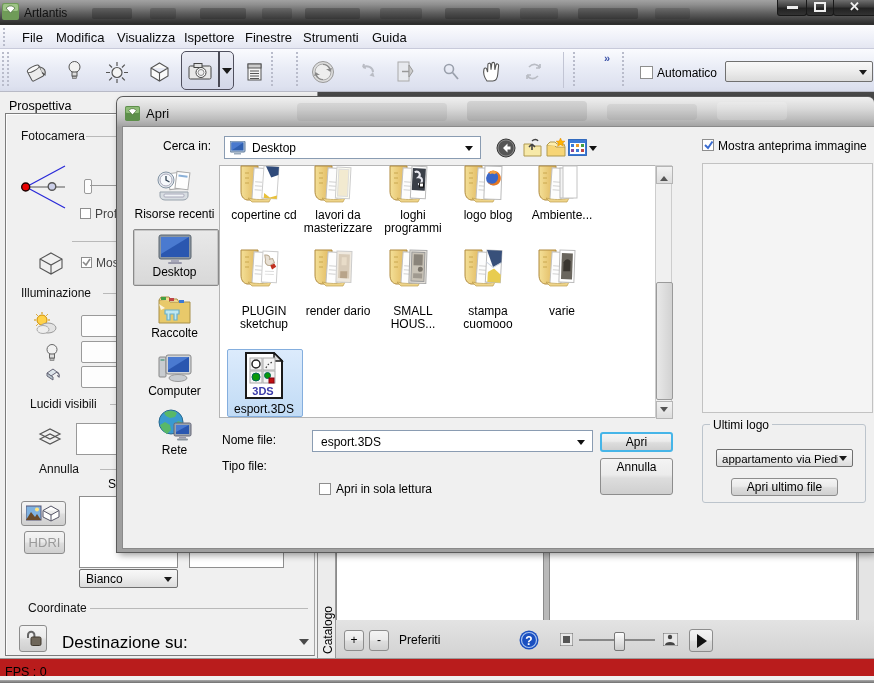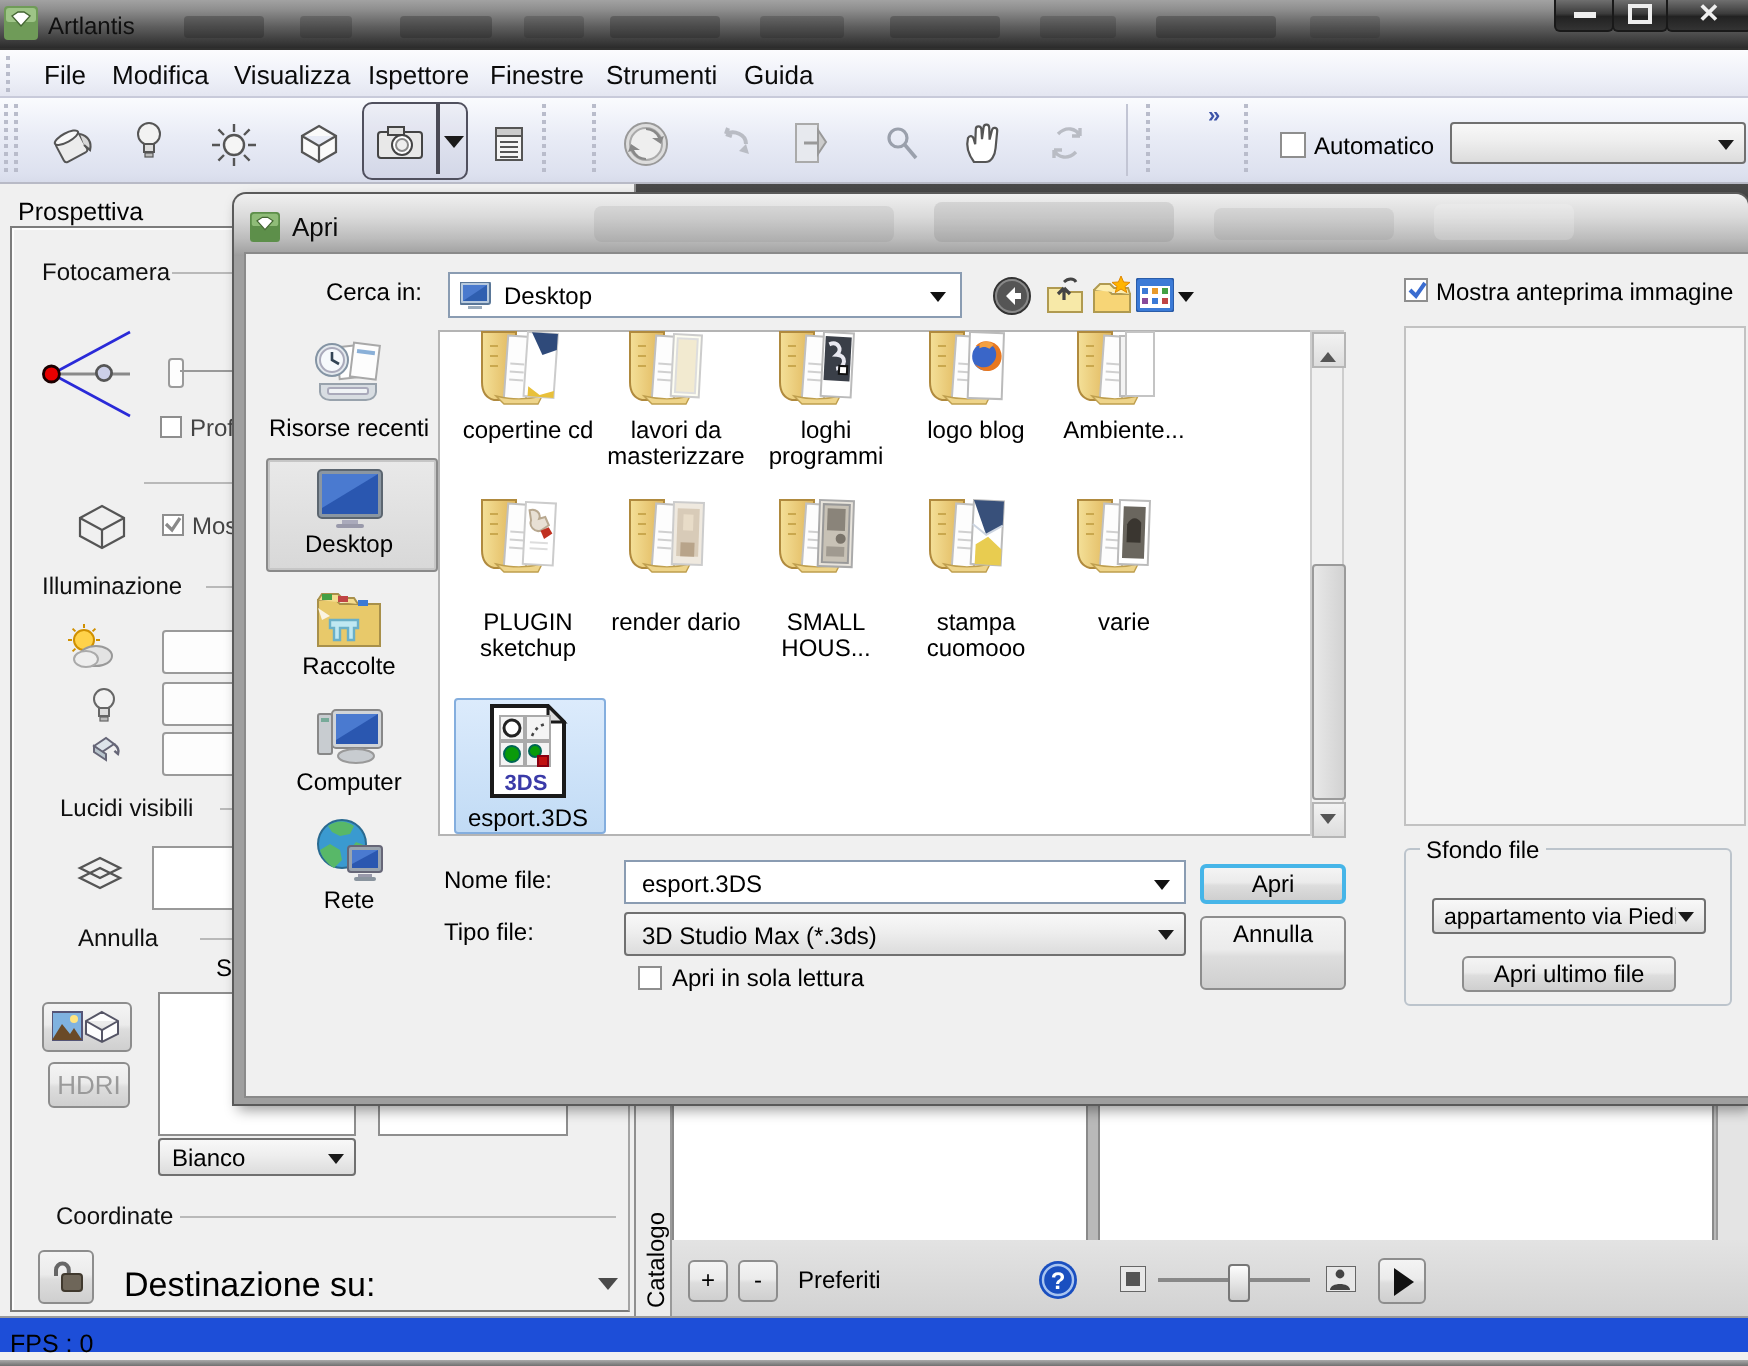--- a/index.html
+++ b/index.html
@@ -28,21 +28,21 @@
 .fld{position:absolute;background:#fdfdfd;border:1px solid #9a9a9a;border-radius:2px}
 .cb{position:absolute;width:11px;height:11px;background:#fff;border:1px solid #8e8e8e;box-sizing:border-box}
 .combo{position:absolute;overflow:hidden;background:linear-gradient(180deg,#f8f8f8,#eee 45%,#dcdcdc);border:1px solid #707070;border-radius:2px;box-sizing:border-box}
 .combo .ar{position:absolute;right:5px;top:50%;margin-top:-2px;width:0;height:0;border:4px solid transparent;border-top:5px solid #1a1a1a;border-bottom:none}
 .btn{position:absolute;background:linear-gradient(180deg,#f4f4f4,#ebebeb 45%,#dddddd 55%,#cfcfcf);border:1px solid #8d8d8d;border-radius:3px;box-sizing:border-box;text-align:center;font-size:12px}
 
 #catalog{left:318px;top:540px;width:556px;height:118px;background:#b9b9b9}
 #catstrip{left:0px;top:0px;width:18px;height:118px;background:#ececec;border-right:1px solid #9a9a9a;box-sizing:border-box}
 #cattools{left:18px;top:80px;width:538px;height:38px;background:linear-gradient(180deg,#e3e3e3,#d2d2d2)}
 .wbox{position:absolute;background:#fff;border:1px solid #8a8a8a}
-#statusbar{left:0;top:658px;width:874px;height:18px;background:#1d4ed8;border-top:1px solid #9a9a9a;box-sizing:border-box}
+#statusbar{left:0;top:658px;width:874px;height:18px;background:#b91c1c;border-top:1px solid #9a9a9a;box-sizing:border-box}
 #bottomedge{left:0;top:680px;width:874px;height:3px;background:linear-gradient(180deg,#aaa,#707070)}
 
 #dialog{left:117px;top:97px;width:757px;height:455px;border-radius:6px 6px 0 0;background:#9f9f9f;box-shadow:0 0 0 1px #5a5a5a,2px 3px 7px rgba(0,0,0,.4)}
 #dlgtbar{position:absolute;left:0;top:0;width:757px;height:31px;border-radius:6px 6px 0 0;background:linear-gradient(180deg,#f0f0f0 0%,#d9d9d9 38%,#bcbcbc 72%,#9d9d9d 100%)}
 #dlgcontent{position:absolute;left:5px;top:29px;width:752px;height:423px;background:#f0f0f0;border:1px solid #8a8a8a;border-right:none;box-sizing:border-box}
 #dlgtitle{position:absolute;left:8px;top:9px;font-size:13px;color:#0a0a0a}
 .white{background:#fff;border:1px solid #aab2bb;box-sizing:border-box}
 .fo{position:absolute;width:44px;height:40px}
 .fo use,.fo g{}
 .flab{position:absolute;width:72px;text-align:center;font-size:12px;line-height:13px;color:#000}
@@ -528,37 +528,33 @@
   <div class="flab" style="left:110px;top:306px;width:74px">esport.3DS</div>
 
   
   <div class="txt" style="left:105px;top:336px">Nome file:</div>
   <div class="ab white" style="left:195px;top:333px;width:281px;height:22px;border-color:#8a9cb2">
     <div class="txt" style="left:8px;top:4px">esport.3DS</div>
     <div style="position:absolute;right:7px;top:9px;width:0;height:0;border:4px solid transparent;border-top:5px solid #111"></div>
   </div>
   <div class="btn" style="left:483px;top:335px;width:73px;height:20px;border:2px solid #46b5e8;line-height:17px">Apri</div>
   <div class="txt" style="left:105px;top:362px">Tipo file:</div>
-  <div class="combo" style="left:195px;top:359px;width:281px;height:22px;border-color:#707070">
-    <div class="txt" style="left:8px;top:4px">3D Studio Max (*.3ds)</div>
-    <div class="ar"></div>
-  </div>
   <div class="btn" style="left:483px;top:361px;width:73px;height:37px;line-height:17px">Annulla</div>
   <div class="cb" style="left:202px;top:386px;width:12px;height:12px"></div>
   <div class="txt" style="left:219px;top:385px">Apri in sola lettura</div>
 
   
   <div class="cb" style="left:585px;top:42px;width:12px;height:12px"></div>
   <svg class="ab" style="left:586px;top:43px" width="11" height="11" viewBox="0 0 11 11">
       <path d="M2 5 l3 3 4.5-6.5" fill="none" stroke="#3a6cd0" stroke-width="2"></path>
     </svg>
   <div class="txt" style="left:601px;top:42px">Mostra anteprima immagine</div>
   <div class="ab" style="left:585px;top:66px;width:171px;height:250px;background:#f4f4f4;border:1px solid #c2c2c2;box-sizing:border-box"></div>
   <div class="ab" style="left:585px;top:327px;width:162px;height:77px;border:1px solid #bcc4cc;border-radius:3px"></div>
-  <div class="txt" style="left:593px;top:321px;background:#f0f0f0;padding:0 3px">Sfondo file</div>
+  <div class="txt" style="left:593px;top:321px;background:#f0f0f0;padding:0 3px">Ultimi logo</div>
   <div class="combo" style="left:599px;top:352px;width:137px;height:18px">
       <div class="txt" style="left:5px;top:3px;font-size:11.5px;width:116px;overflow:hidden">appartamento via Piedigı</div>
       <div class="ar"></div>
     </div>
   <div class="btn" style="left:614px;top:381px;width:107px;height:18px;line-height:16px">Apri ultimo file</div>
 
   
   <svg width="0" height="0">
       <defs>
     <linearGradient id="fg" x1="0" y1="0" x2="1" y2="0">

